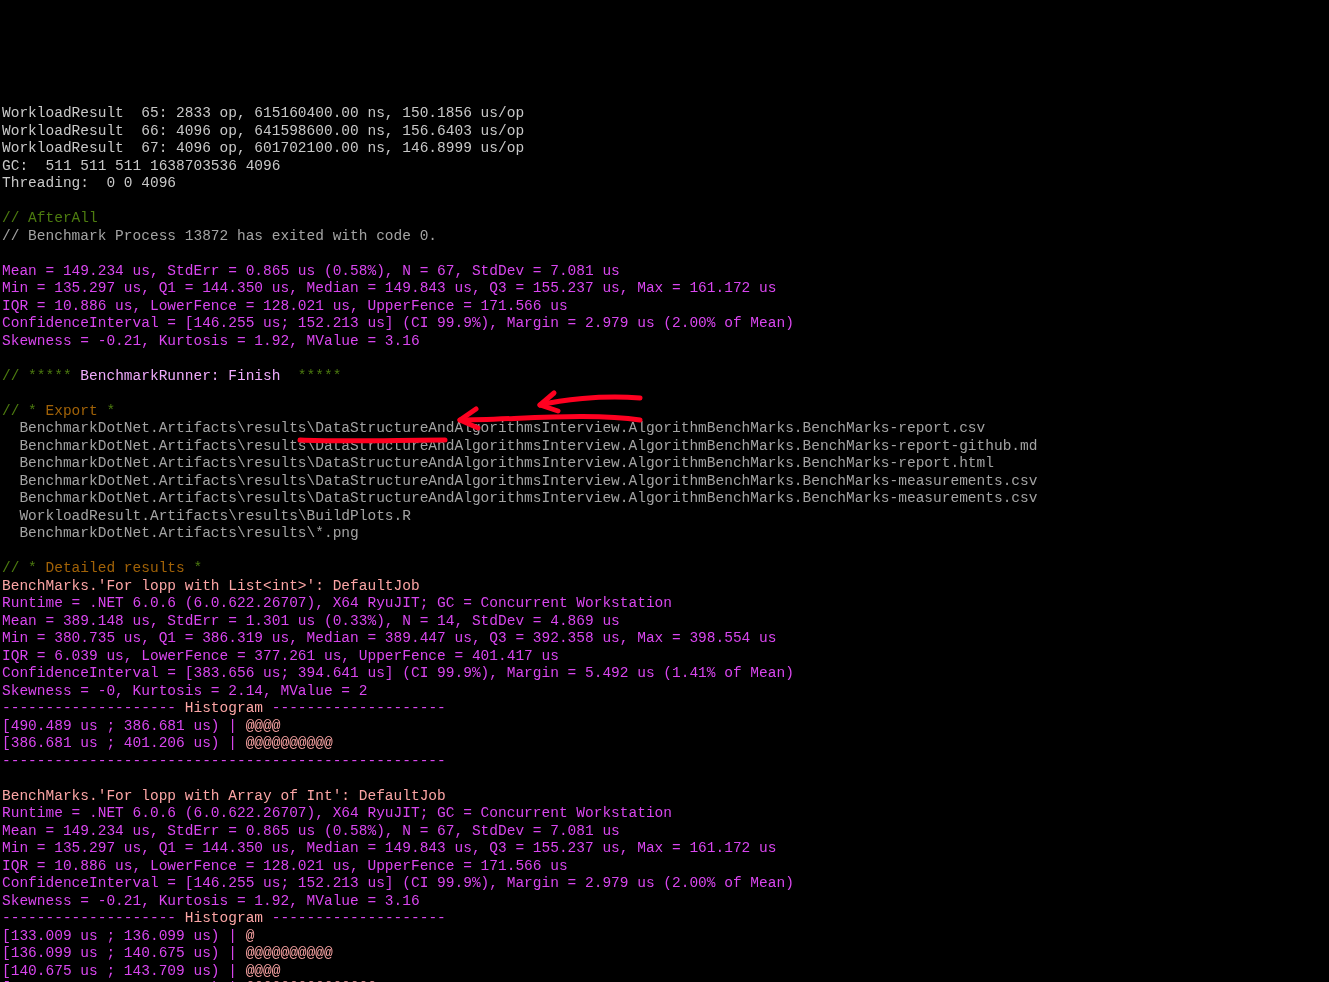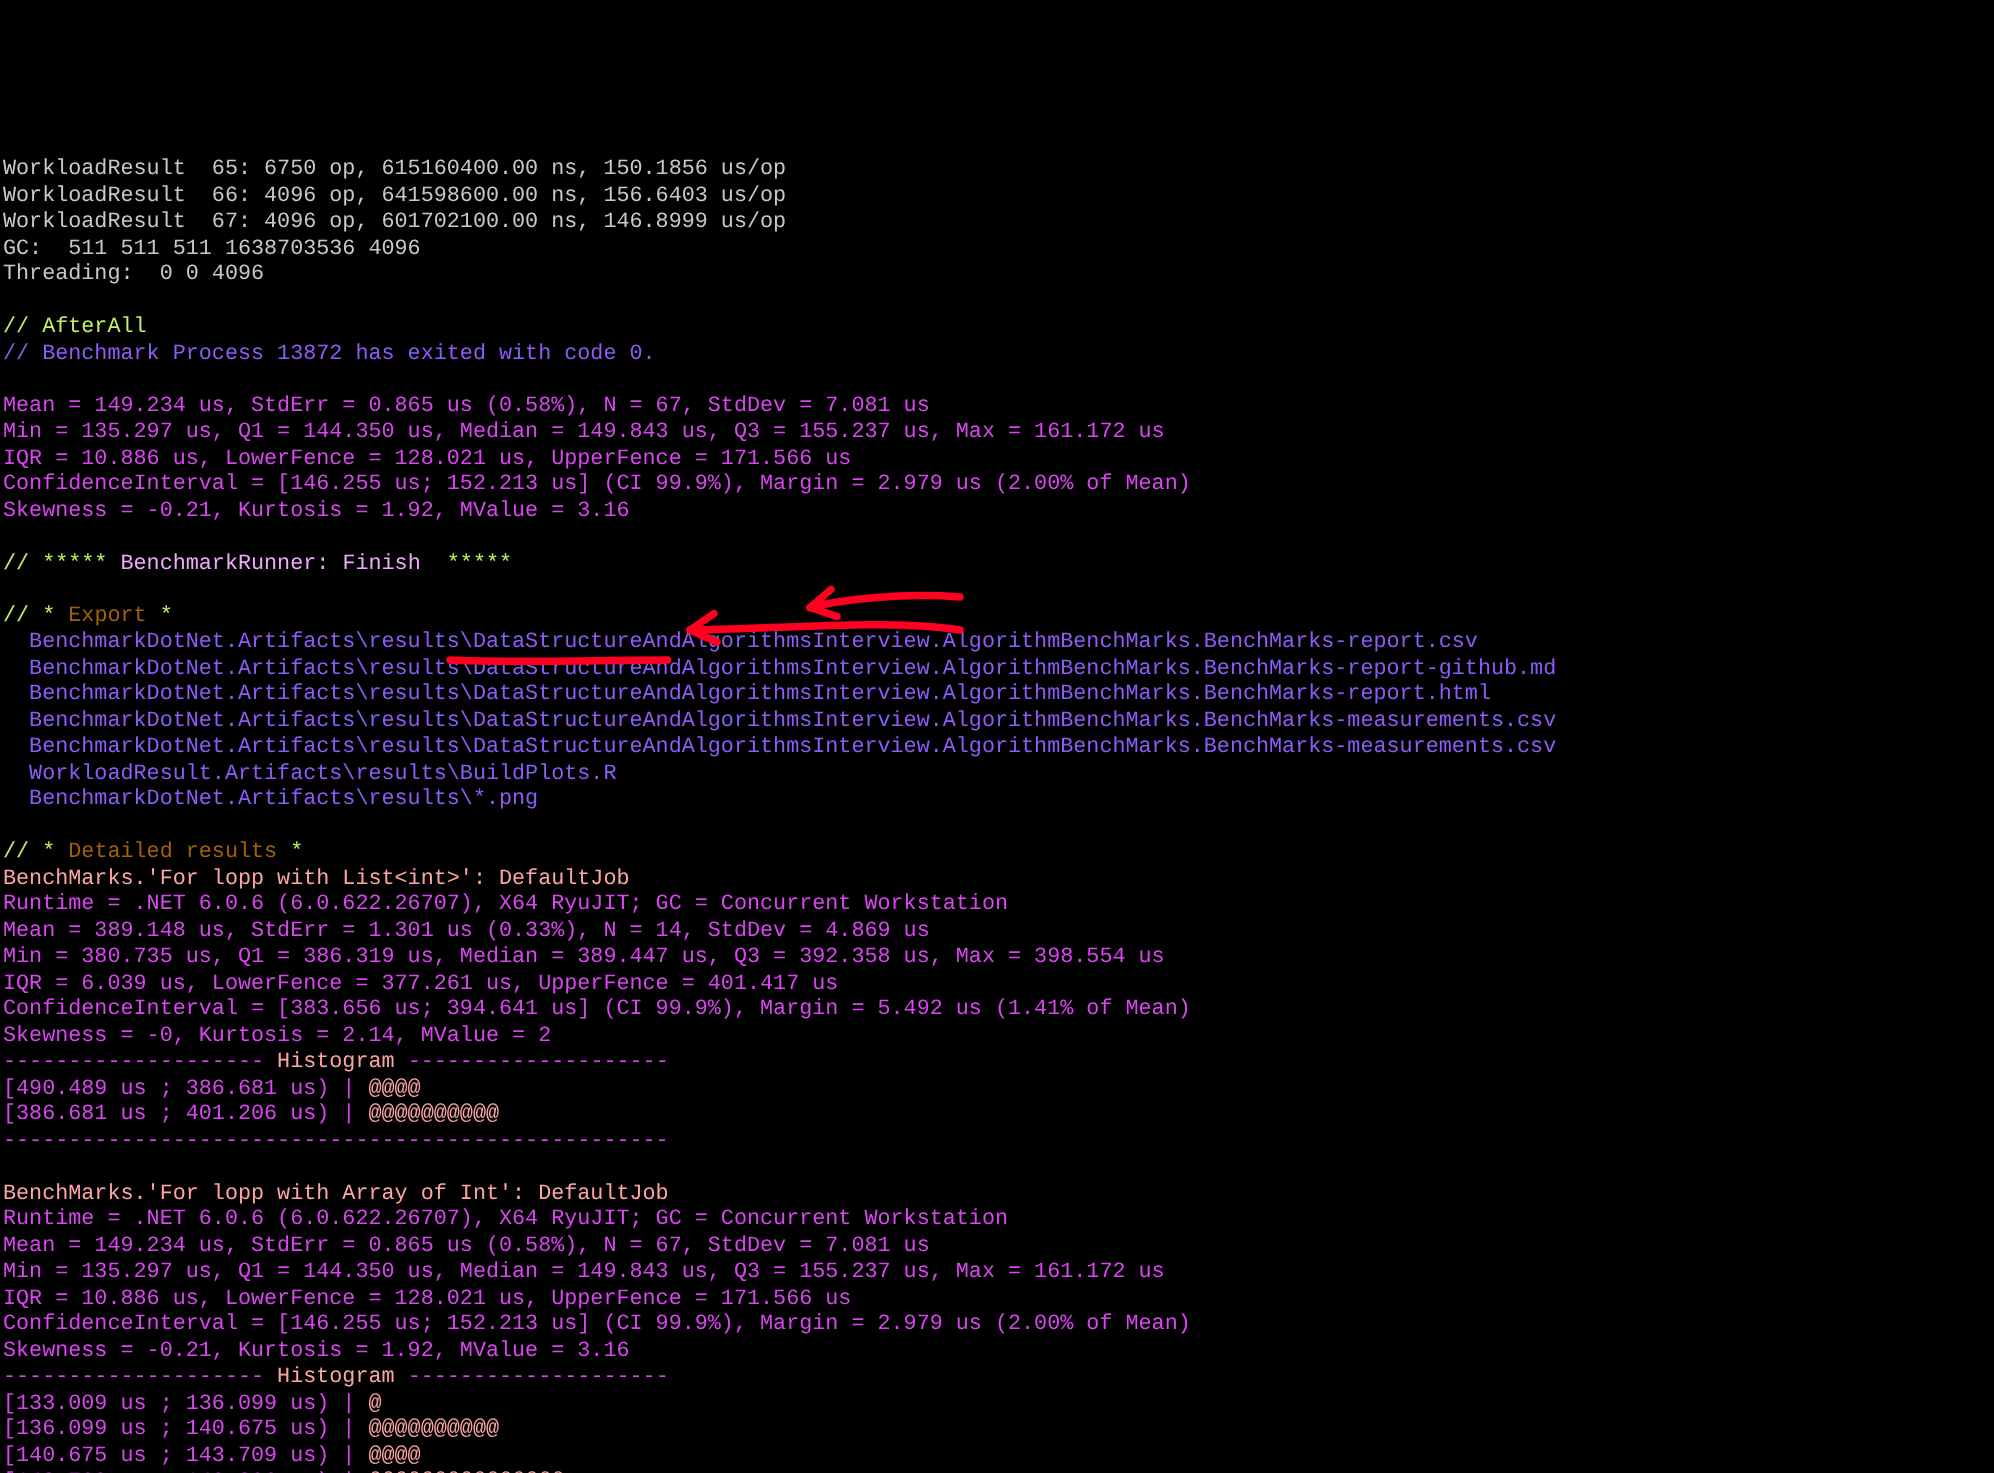--- a/index.html
+++ b/index.html
@@ -1,32 +1,32 @@
 <!DOCTYPE html>
 <html><head>
 <meta charset="utf-8">
 <style>
   html,body{margin:0;padding:0;background:#000;font-family:Consolas,"Courier New",monospace;font-size:14.5px;line-height:17.5px;color:#ddd;white-space:pre;overflow:hidden}
   .term{padding:0 2px}
   .gray{color:#c8c8c8}
-  .comment{color:#bef264}   
-  .yellow{color:#8b5cf6}
+  .comment{color:#4d7c0f}   
+  .yellow{color:#a3a3a3}
   .cyan{color:#d946ef}
   .orange{color:#a16207}
   .magenta{color:#f0abfc}
   .white{color:#fca5a5}
   .arrows{position:absolute;pointer-events:none}
 </style>
 </head>
 <body>
 
 
 
 <div class="term">
-<span class="gray">WorkloadResult  65: 6750 op, 615160400.00 ns, 150.1856 us/op</span>
+<span class="gray">WorkloadResult  65: 2833 op, 615160400.00 ns, 150.1856 us/op</span>
 <span class="gray">WorkloadResult  66: 4096 op, 641598600.00 ns, 156.6403 us/op</span>
 <span class="gray">WorkloadResult  67: 4096 op, 601702100.00 ns, 146.8999 us/op</span>
 <span class="gray">GC:  511 511 511 1638703536 4096</span>
 <span class="gray">Threading:  0 0 4096</span>
 
 <span class="comment">// AfterAll</span>
 <span class="yellow">// Benchmark Process 13872 has exited with code 0.</span>
 
 <span class="cyan">Mean = 149.234 us, StdErr = 0.865 us (0.58%), N = 67, StdDev = 7.081 us</span>
 <span class="cyan">Min = 135.297 us, Q1 = 144.350 us, Median = 149.843 us, Q3 = 155.237 us, Max = 161.172 us</span>

